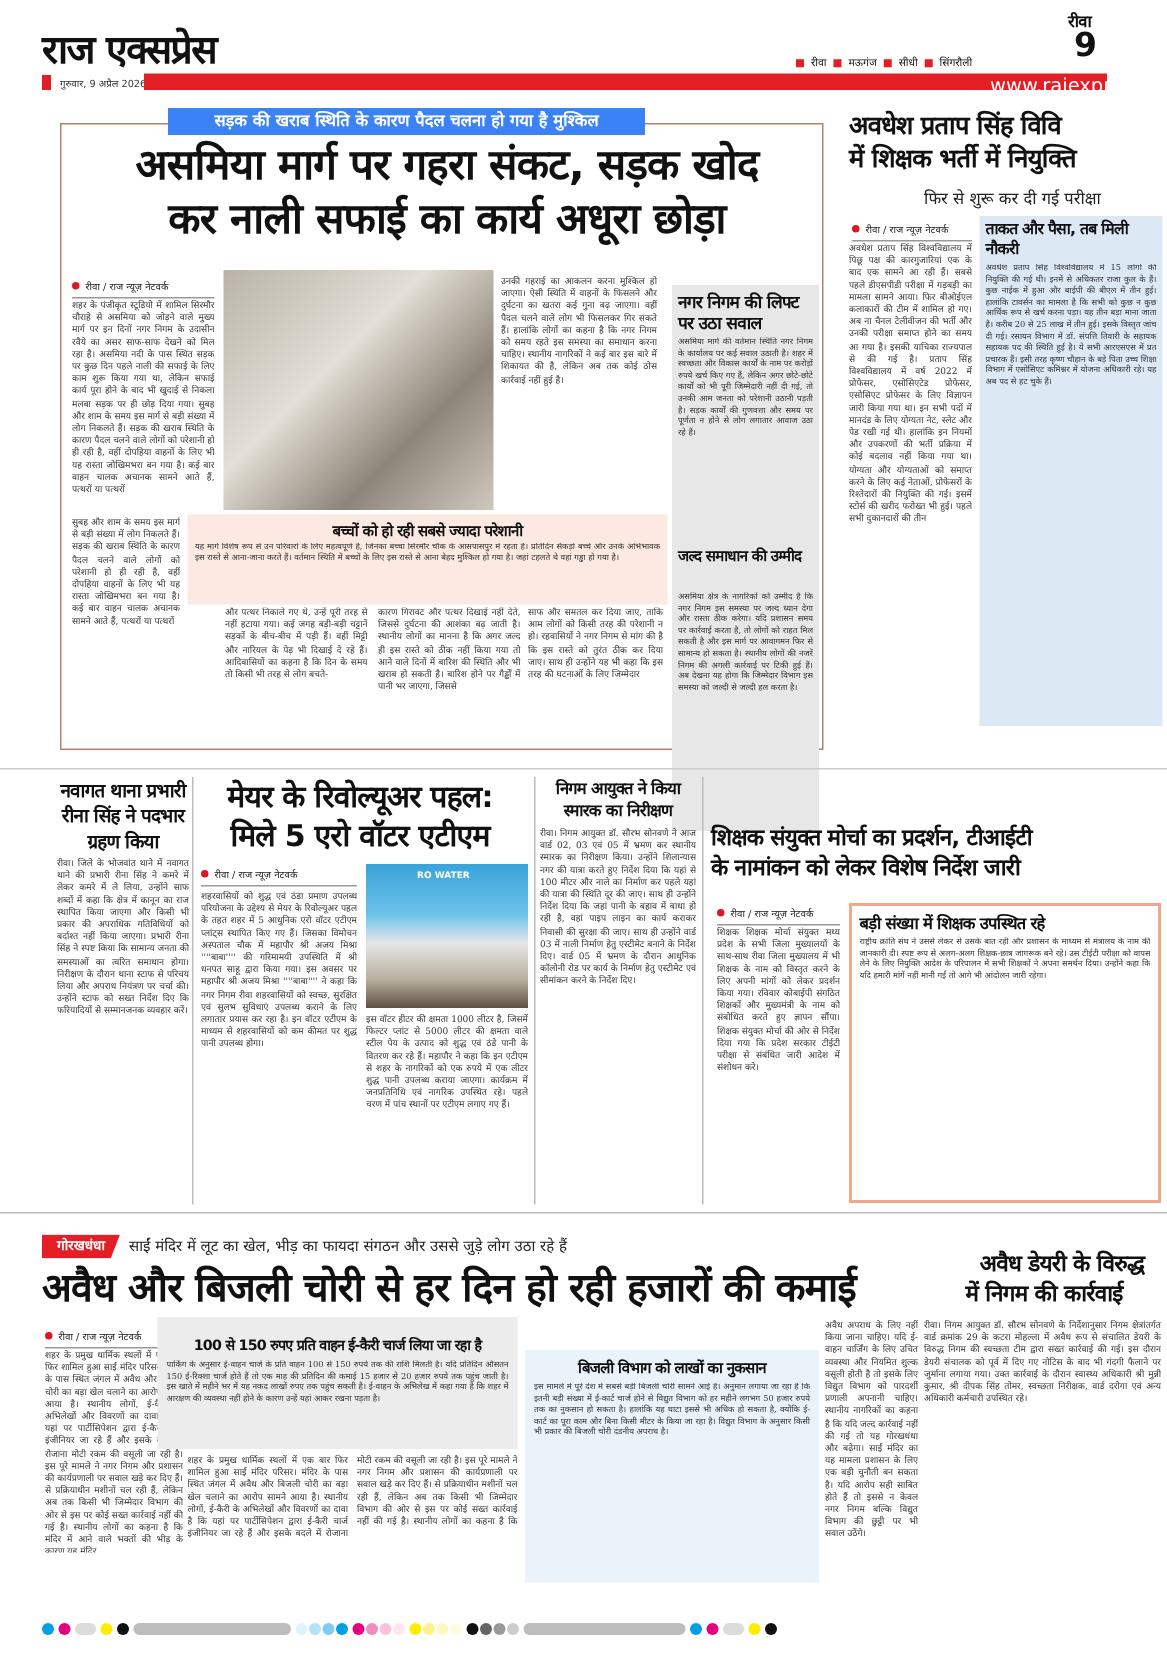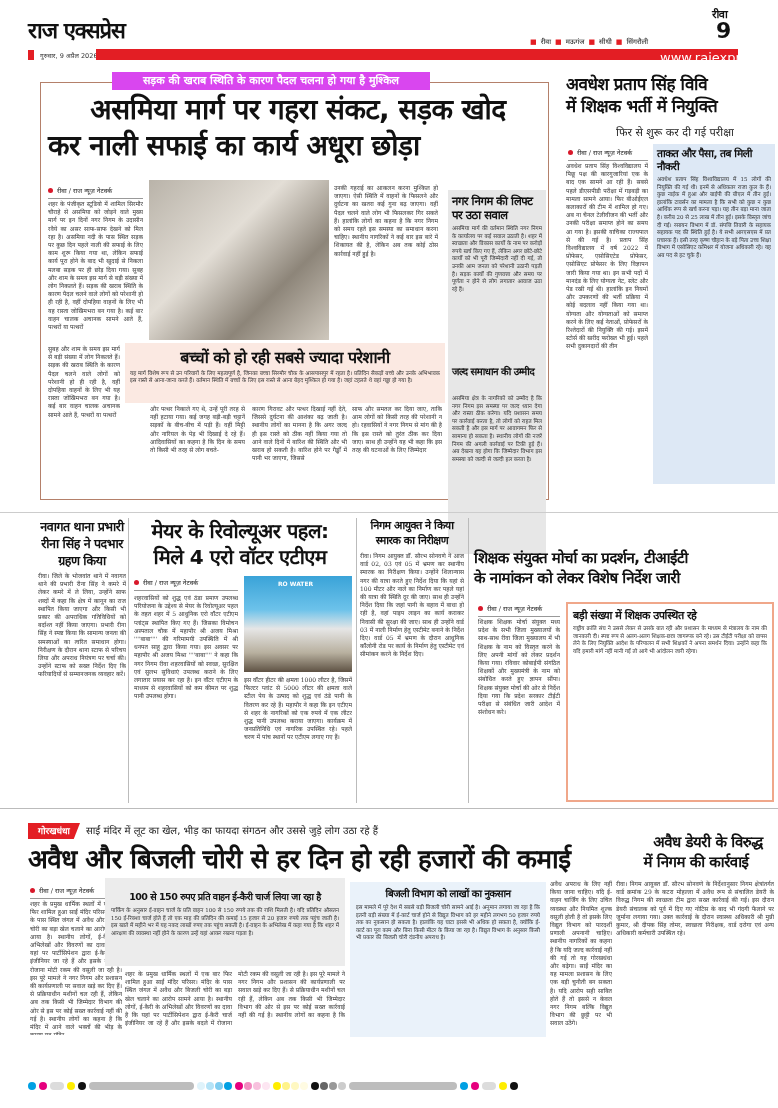--- a/index.html
+++ b/index.html
@@ -13,55 +13,55 @@
 .photo2{background:linear-gradient(180deg,#3aa3d8 0,#6cc2ea 35%,#e6e6e6 55%,#b8b09f 80%,#5e5244 100%)}
 .rule-v{background:#bbb;width:1px}
 .colorbar{display:flex;align-items:center;gap:3px}
 .cb-dot{width:8px;height:8px;border-radius:50%}
 .cb-bar{height:8px;border-radius:4px;background:#bdbdbd}
 </style>
 </head>
 <body>
 
 <div class="abs" style="left:0;top:0;width:778px;height:64px">
-  <div class="abs hl" style="left:28px;top:14px;font-size:22px;letter-spacing:-1px">राज एक्सप्रेस</div>
+  <div class="abs hl" style="left:28px;top:14px;font-size:26px;letter-spacing:-1px">राज एक्सप्रेस</div>
   <div class="abs" style="left:28px;top:50px;width:6px;height:10px;background:#e31e24"></div>
   <div class="abs" style="left:40px;top:51px;font-size:6.5px;color:#333">गुरुवार, 9 अप्रैल 2026</div>
   <div class="abs" style="left:96px;top:49px;width:642px;height:11px;background:#e31e24"></div>
   <div class="abs" style="left:660px;top:50px;font-size:13px;color:#fff;font-weight:normal">www.rajexpress.com</div>
   <div class="abs" style="left:530px;top:37px;font-size:7px;display:flex;gap:4px;align-items:center">
     <span style="color:#e31e24">■</span>
       <span>रीवा</span>
     <span style="color:#e31e24">■</span>
       <span>मऊगंज</span>
     <span style="color:#e31e24">■</span>
       <span>सीधी</span>
     <span style="color:#e31e24">■</span>
       <span>सिंगरौली</span>
   </div>
   <div class="abs hl" style="left:712px;top:6px;font-size:11px">रीवा</div>
   <div class="abs hl" style="left:716px;top:18px;font-size:22px">9</div>
 </div>
 
 <div class="abs" style="left:40px;top:82px;width:509px;height:418px;border:1px solid #b4806a">
 </div>
-<div class="abs" style="left:112px;top:72px;width:318px;height:18px;background:#d946ef;color:#fff;font-size:11px;font-weight:bold;text-align:center;line-height:18px">सड़क की खराब स्थिति के कारण पैदल चलना हो गया है मुश्किल</div>
+<div class="abs" style="left:112px;top:72px;width:318px;height:18px;background:#3b82f6;color:#fff;font-size:11px;font-weight:bold;text-align:center;line-height:18px">सड़क की खराब स्थिति के कारण पैदल चलना हो गया है मुश्किल</div>
 <div class="abs hl" style="left:48px;top:92px;width:500px;font-size:28px;line-height:36px;text-align:center;white-space:nowrap">असमिया मार्ग पर गहरा संकट, सड़क खोद</div>
-<div class="abs hl" style="left:48px;top:128px;width:500px;font-size:28px;line-height:36px;text-align:left;white-space:nowrap">कर नाली सफाई का कार्य अधूरा छोड़ा</div>
+<div class="abs hl" style="left:48px;top:128px;width:500px;font-size:28px;line-height:36px;text-align:center;white-space:nowrap">कर नाली सफाई का कार्य अधूरा छोड़ा</div>
 
 <div class="abs byline" style="left:48px;top:186px;width:95px">
     <span class="dot"></span>
     <span>रीवा / राज न्यूज़ नेटवर्क</span>
   </div>
 <div class="abs body-text" style="left:48px;top:200px;width:95px;height:140px">शहर के पंजीकृत स्टूडियो में शामिल सिरमौर चौराहे से असमिया को जोड़ने वाले मुख्य मार्ग पर इन दिनों नगर निगम के उदासीन रवैये का असर साफ-साफ देखने को मिल रहा है। असमिया नदी के पास स्थित सड़क पर कुछ दिन पहले नाली की सफाई के लिए काम शुरू किया गया था, लेकिन सफाई कार्य पूरा होने के बाद भी खुदाई से निकला मलबा सड़क पर ही छोड़ दिया गया। सुबह और शाम के समय इस मार्ग से बड़ी संख्या में लोग निकलते हैं। सड़क की खराब स्थिति के कारण पैदल चलने वाले लोगों को परेशानी हो ही रही है, वहीं दोपहिया वाहनों के लिए भी यह रास्ता जोखिमभरा बन गया है। कई बार वाहन चालक अचानक सामने आते हैं, पत्थरों या पत्थरों</div>
 <div class="abs photo" style="left:149px;top:180px;width:180px;height:160px"></div>
 <div class="abs body-text" style="left:334px;top:184px;width:104px;height:160px">उनकी गहराई का आकलन करना मुश्किल हो जाएगा। ऐसी स्थिति में वाहनों के फिसलने और दुर्घटना का खतरा कई गुना बढ़ जाएगा। वहीं पैदल चलने वाले लोग भी फिसलकर गिर सकते हैं। हालांकि लोगों का कहना है कि नगर निगम को समय रहते इस समस्या का समाधान करना चाहिए। स्थानीय नागरिकों ने कई बार इस बारे में शिकायत की है, लेकिन अब तक कोई ठोस कार्रवाई नहीं हुई है।</div>
 
 <div class="abs" style="left:125px;top:343px;width:320px;height:60px;background:#fbe9e2;padding:3px 5px">
-  <div class="hl" style="font-size:16px;text-align:center;margin-bottom:2px">बच्चों को हो रही सबसे ज्यादा परेशानी</div>
+  <div class="hl" style="font-size:10px;text-align:center;margin-bottom:2px">बच्चों को हो रही सबसे ज्यादा परेशानी</div>
   <div class="body-text" style="height:40px;font-size:5.5px;line-height:7.3px">यह मार्ग विशेष रूप से उन परिवारों के लिए महत्वपूर्ण है, जिनका बच्चा सिरमौर चौक के आसपासपुर में रहता है। प्रतिदिन सैकड़ों बच्चे और उनके अभिभावक इस रास्ते से आना-जाना करते हैं। वर्तमान स्थिति में बच्चों के लिए इस रास्ते से आना बेहद मुश्किल हो गया है। जहां टहलते थे वहां गड्ढा हो गया है।</div>
 </div>
 <div class="abs body-text" style="left:48px;top:345px;width:72px;height:150px">सुबह और शाम के समय इस मार्ग से बड़ी संख्या में लोग निकलते हैं। सड़क की खराब स्थिति के कारण पैदल चलने वाले लोगों को परेशानी हो ही रही है, वहीं दोपहिया वाहनों के लिए भी यह रास्ता जोखिमभरा बन गया है। कई बार वाहन चालक अचानक सामने आते हैं, पत्थरों या पत्थरों</div>
 <div class="abs body-text" style="left:150px;top:405px;width:95px;height:90px">और पत्थर निकाले गए थे, उन्हें पूरी तरह से नहीं हटाया गया। कई जगह बड़ी-बड़ी चट्टानें सड़कों के बीच-बीच में पड़ी हैं। वहीं मिट्टी और नारियल के पेड़ भी दिखाई दे रहे हैं। आदिवासियों का कहना है कि दिन के समय तो किसी भी तरह से लोग बचते-</div>
 <div class="abs body-text" style="left:252px;top:405px;width:95px;height:90px">कारण गिरावट और पत्थर दिखाई नहीं देते, जिससे दुर्घटना की आशंका बढ़ जाती है। स्थानीय लोगों का मानना है कि अगर जल्द ही इस रास्ते को ठीक नहीं किया गया तो आने वाले दिनों में बारिश की स्थिति और भी खराब हो सकती है। बारिश होने पर गैर्ड्ढों में पानी भर जाएगा, जिससे</div>
 <div class="abs body-text" style="left:352px;top:405px;width:90px;height:90px">साफ और समतल कर दिया जाए, ताकि आम लोगों को किसी तरह की परेशानी न हो। रहवासियों ने नगर निगम से मांग की है कि इस रास्ते को तुरंत ठीक कर दिया जाए। साथ ही उन्होंने यह भी कहा कि इस तरह की घटनाओं के लिए जिम्मेदार</div>
 
 <div class="abs" style="left:448px;top:190px;width:98px;height:364px;background:#e7e7e7;padding:4px 4px">
   <div class="hl" style="font-size:11.5px;line-height:14px;margin-bottom:3px">नगर निगम की लिफ्ट पर उठा सवाल</div>
   <div class="body-text" style="height:135px;font-size:5.5px;line-height:7.6px">असमिया मार्ग की वर्तमान स्थिति नगर निगम के कार्यालय पर कई सवाल उठाती है। शहर में स्वच्छता और विकास कार्यों के नाम पर करोड़ों रुपये खर्च किए गए हैं, लेकिन अगर छोटे-छोटे कार्यों को भी पूरी जिम्मेदारी नहीं दी गई, तो उनकी आम जनता को परेशानी उठानी पड़ती है। सड़क कार्यों की गुणवत्ता और समय पर पूर्णता न होने से लोग लगातार आवाज उठा रहे हैं।</div>
@@ -82,21 +82,21 @@
   <div class="body-text" style="height:310px;font-size:5.5px;line-height:7.6px">अवधेश प्रताप सिंह विश्वविद्यालय में 15 लोगों की नियुक्ति की गई थी। इनमें से अधिकतर राजा कुल के हैं। कुछ नाईक में हुआ और बाईपी की बीएल में तीन हुई। हालांकि टावर्सन का मामला है कि सभी को कुछ न कुछ आर्थिक रूप से खर्च करना पड़ा। यह तीन बड़ा माना जाता है। करीब 20 से 25 लाख में तीन हुई। इसके विस्तृत जांच दी गई। रसायन विभाग में डॉ. संपत्ति तिवारी के सहायक सहायक पद की स्थिति हुई है। ये सभी आरएसएस में प्रत प्रचारक हैं। इसी तरह कृष्ण चौहान के बड़े पिता उच्च शिक्षा विभाग में एसोसिएट कमिश्नर में योजना अधिकारी रहे। यह अब पद से हट चुके हैं।</div>
 </div>
 
 <div class="abs" style="left:0;top:512px;width:778px;height:1px;background:#ccc"></div>
 
 <div class="abs hl" style="left:38px;top:518px;width:88px;font-size:12.5px;line-height:17px;text-align:center">नवागत थाना प्रभारी रीना सिंह ने पदभार ग्रहण किया</div>
 <div class="abs body-text" style="left:38px;top:572px;width:88px;height:228px">रीवा। जिले के भोजवांत थाने में नवागत थाने की प्रभारी रीना सिंह ने कमरे में लेकर कमरे में ले लिया, उन्होंने साफ शब्दों में कहा कि क्षेत्र में कानून का राज स्थापित किया जाएगा और किसी भी प्रकार की अपराधिक गतिविधियों को बर्दाश्त नहीं किया जाएगा। प्रभारी रीना सिंह ने स्पष्ट किया कि सामान्य जनता की समस्याओं का त्वरित समाधान होगा। निरीक्षण के दौरान थाना स्टाफ से परिचय लिया और अपराध नियंत्रण पर चर्चा की। उन्होंने स्टाफ को सख्त निर्देश दिए कि फरियादियों से सम्मानजनक व्यवहार करें।</div>
 <div class="abs rule-v" style="left:128px;top:518px;height:285px"></div>
 
 <div class="abs hl" style="left:130px;top:518px;width:220px;font-size:20px;line-height:26px;text-align:center;white-space:nowrap">मेयर के रिवोल्यूअर पहल:</div>
-<div class="abs hl" style="left:130px;top:544px;width:220px;font-size:20px;line-height:26px;text-align:center;white-space:nowrap">मिले 4 एरो वॉटर एटीएम</div>
+<div class="abs hl" style="left:130px;top:544px;width:220px;font-size:20px;line-height:26px;text-align:center;white-space:nowrap">मिले 5 एरो वॉटर एटीएम</div>
 <div class="abs byline" style="left:134px;top:578px;width:104px">
     <span class="dot"></span>
     <span>रीवा / राज न्यूज़ नेटवर्क</span>
   </div>
 <div class="abs photo2" style="left:244px;top:576px;width:108px;height:96px">
   <div style="position:absolute;left:34px;top:4px;font-size:6px;color:#fff;font-weight:bold">RO WATER</div>
 </div>
 <div class="abs body-text" style="left:134px;top:594px;width:104px;height:210px">शहरवासियों को शुद्ध एवं ठंडा प्रमाण उपलब्ध परियोजना के उद्देश्य से मेयर के रिवोल्यूअर पहल के तहत शहर में 5 आधुनिक एरो वॉटर एटीएम प्लांट्स स्थापित किए गए हैं। जिसका विमोचन अस्पताल चौक में महापौर श्री अजय मिश्रा ''''बाबा'''' की गरिमामयी उपस्थिति में श्री धनपत साहू द्वारा किया गया। इस अवसर पर महापौर श्री अजय मिश्रा ''''बाबा'''' ने कहा कि नगर निगम रीवा शहरवासियों को स्वच्छ, सुरक्षित एवं सुलभ सुविधाएं उपलब्ध कराने के लिए लगातार प्रयास कर रहा है। इन वॉटर एटीएम के माध्यम से शहरवासियों को कम कीमत पर शुद्ध पानी उपलब्ध होगा।</div>
 <div class="abs body-text" style="left:244px;top:676px;width:108px;height:128px">इस वॉटर हीटर की क्षमता 1000 लीटर है, जिसमें फिल्टर प्लांट से 5000 लीटर की क्षमता वाले स्टील पेय के उत्पाद को शुद्ध एवं ठंडे पानी के वितरण कर रहे हैं। महापौर ने कहा कि इन एटीएम से शहर के नागरिकों को एक रुपये में एक लीटर शुद्ध पानी उपलब्ध कराया जाएगा। कार्यक्रम में जनप्रतिनिधि एवं नागरिक उपस्थित रहे। पहले चरण में पांच स्थानों पर एटीएम लगाए गए हैं।</div>
 <div class="abs rule-v" style="left:356px;top:518px;height:285px"></div>
@@ -124,21 +124,21 @@
 <div class="abs byline" style="left:30px;top:886px;width:92px">
     <span class="dot"></span>
     <span>रीवा / राज न्यूज़ नेटवर्क</span>
   </div>
 <div class="abs body-text" style="left:30px;top:900px;width:92px;height:135px">शहर के प्रमुख धार्मिक स्थलों में एक बार फिर शामिल हुआ साईं मंदिर परिसर। मंदिर के पास स्थित जंगल में अवैध और बिजली चोरी का बड़ा खेल चलाने का आरोप सामने आया है। स्थानीय लोगों, ई-कैरी के अभिलेखों और विवरणों का दावा है कि यहां पर पार्टीसिपेशन द्वारा ई-कैरी चार्ज इंजीनियर जा रहे हैं और इसके बदले में रोजाना मोटी रकम की वसूली जा रही है। इस पूरे मामले ने नगर निगम और प्रशासन की कार्यप्रणाली पर सवाल खड़े कर दिए हैं। से प्रक्रियाधीन मशीनों चल रही हैं, लेकिन अब तक किसी भी जिम्मेदार विभाग की ओर से इस पर कोई सख्त कार्रवाई नहीं की गई है। स्थानीय लोगों का कहना है कि मंदिर में आने वाले भक्तों की भीड़ के कारण यह मंदिर</div>
 
 <div class="abs" style="left:105px;top:878px;width:240px;height:88px;background:#ececec;padding:12px 6px">
   <div class="hl" style="font-size:9.5px;text-align:center;margin-bottom:4px;white-space:nowrap">100 से 150 रुपए प्रति वाहन ई-कैरी चार्ज लिया जा रहा है</div>
   <div class="body-text" style="height:62px;font-size:5.5px;line-height:7.6px">पार्किंग के अनुसार ई-वाहन चार्ज के प्रति वाहन 100 से 150 रुपये तक की राशि मिलती है। यदि प्रतिदिन औसतन 150 ई-रिक्शा चार्ज होते हैं तो एक माह की प्रतिदिन की कमाई 15 हजार से 20 हजार रुपये तक पहुंच जाती है। इस खाते में महीने भर में यह नकद लाखों रुपए तक पहुंच सकती है। ई-वाहन के अभिलेख में कहा गया है कि शहर में आरक्षण की व्यवस्था नहीं होने के कारण उन्हें यहां आकर रखना पड़ता है।</div>
 </div>
-<div class="abs" style="left:350px;top:882px;width:196px;height:155px;background:#eaf2fa;padding:4px 6px">
+<div class="abs" style="left:350px;top:900px;width:196px;height:155px;background:#eaf2fa;padding:4px 6px">
   <div class="hl" style="font-size:10px;text-align:center;margin-bottom:4px;white-space:nowrap">बिजली विभाग को लाखों का नुकसान</div>
   <div class="body-text" style="height:125px;font-size:5.5px;line-height:7.6px">इस मामले में पूरे देश में सबसे बड़ी बिजली चोरी सामने आई है। अनुमान लगाया जा रहा है कि इतनी बड़ी संख्या में ई-कार्ट चार्ज होने से विद्युत विभाग को हर महीने लगभग 50 हजार रुपये तक का नुकसान हो सकता है। हालांकि यह घाटा इससे भी अधिक हो सकता है, क्योंकि ई-कार्ट का पूरा काम और बिना किसी मीटर के किया जा रहा है। विद्युत विभाग के अनुसार किसी भी प्रकार की बिजली चोरी दंडनीय अपराध है।</div>
 </div>
 <div class="abs body-text" style="left:125px;top:970px;width:220px;height:65px;column-count:2;column-gap:6px">शहर के प्रमुख धार्मिक स्थलों में एक बार फिर शामिल हुआ साईं मंदिर परिसर। मंदिर के पास स्थित जंगल में अवैध और बिजली चोरी का बड़ा खेल चलाने का आरोप सामने आया है। स्थानीय लोगों, ई-कैरी के अभिलेखों और विवरणों का दावा है कि यहां पर पार्टीसिपेशन द्वारा ई-कैरी चार्ज इंजीनियर जा रहे हैं और इसके बदले में रोजाना मोटी रकम की वसूली जा रही है। इस पूरे मामले ने नगर निगम और प्रशासन की कार्यप्रणाली पर सवाल खड़े कर दिए हैं। से प्रक्रियाधीन मशीनों चल रही हैं, लेकिन अब तक किसी भी जिम्मेदार विभाग की ओर से इस पर कोई सख्त कार्रवाई नहीं की गई है। स्थानीय लोगों का कहना है कि मंदिर में आने वाले भक्तों की भीड़ के कारण यह मंदिर</div>
 <div class="abs body-text" style="left:550px;top:880px;width:62px;height:155px">अवैध अपराध के लिए नहीं किया जाना चाहिए। यदि ई-वाहन चार्जिंग के लिए उचित व्यवस्था और नियमित शुल्क वसूली होती है तो इसके लिए विद्युत विभाग को पारदर्शी प्रणाली अपनानी चाहिए। स्थानीय नागरिकों का कहना है कि यदि जल्द कार्रवाई नहीं की गई तो यह गोरखधंधा और बढ़ेगा। साईं मंदिर का यह मामला प्रशासन के लिए एक बड़ी चुनौती बन सकता है। यदि आरोप सही साबित होते हैं तो इससे न केवल नगर निगम बल्कि विद्युत विभाग की छुट्टी पर भी सवाल उठेंगे।</div>
 
 <div class="abs" style="left:614px;top:820px;width:160px;height:215px"></div>
 <div class="abs hl" style="left:628px;top:832px;width:160px;font-size:15px;line-height:20px;text-align:center;white-space:nowrap">अवैध डेयरी के विरुद्ध</div>
 <div class="abs hl" style="left:616px;top:852px;width:160px;font-size:15px;line-height:20px;text-align:center;white-space:nowrap">में निगम की कार्रवाई</div>
 <div class="abs body-text" style="left:616px;top:880px;width:158px;height:155px">रीवा। निगम आयुक्त डॉ. सौरभ सोनवणे के निर्देशानुसार निगम क्षेत्रांतर्गत वार्ड क्रमांक 29 के कटरा मोहल्ला में अवैध रूप से संचालित डेयरी के विरुद्ध निगम की स्वच्छता टीम द्वारा सख्त कार्रवाई की गई। इस दौरान डेयरी संचालक को पूर्व में दिए गए नोटिस के बाद भी गंदगी फैलाने पर जुर्माना लगाया गया। उक्त कार्रवाई के दौरान स्वास्थ्य अधिकारी श्री मुन्नी कुमार, श्री दीपक सिंह तोमर, स्वच्छता निरीक्षक, वार्ड दरोगा एवं अन्य अधिकारी कर्मचारी उपस्थित रहे।</div>

